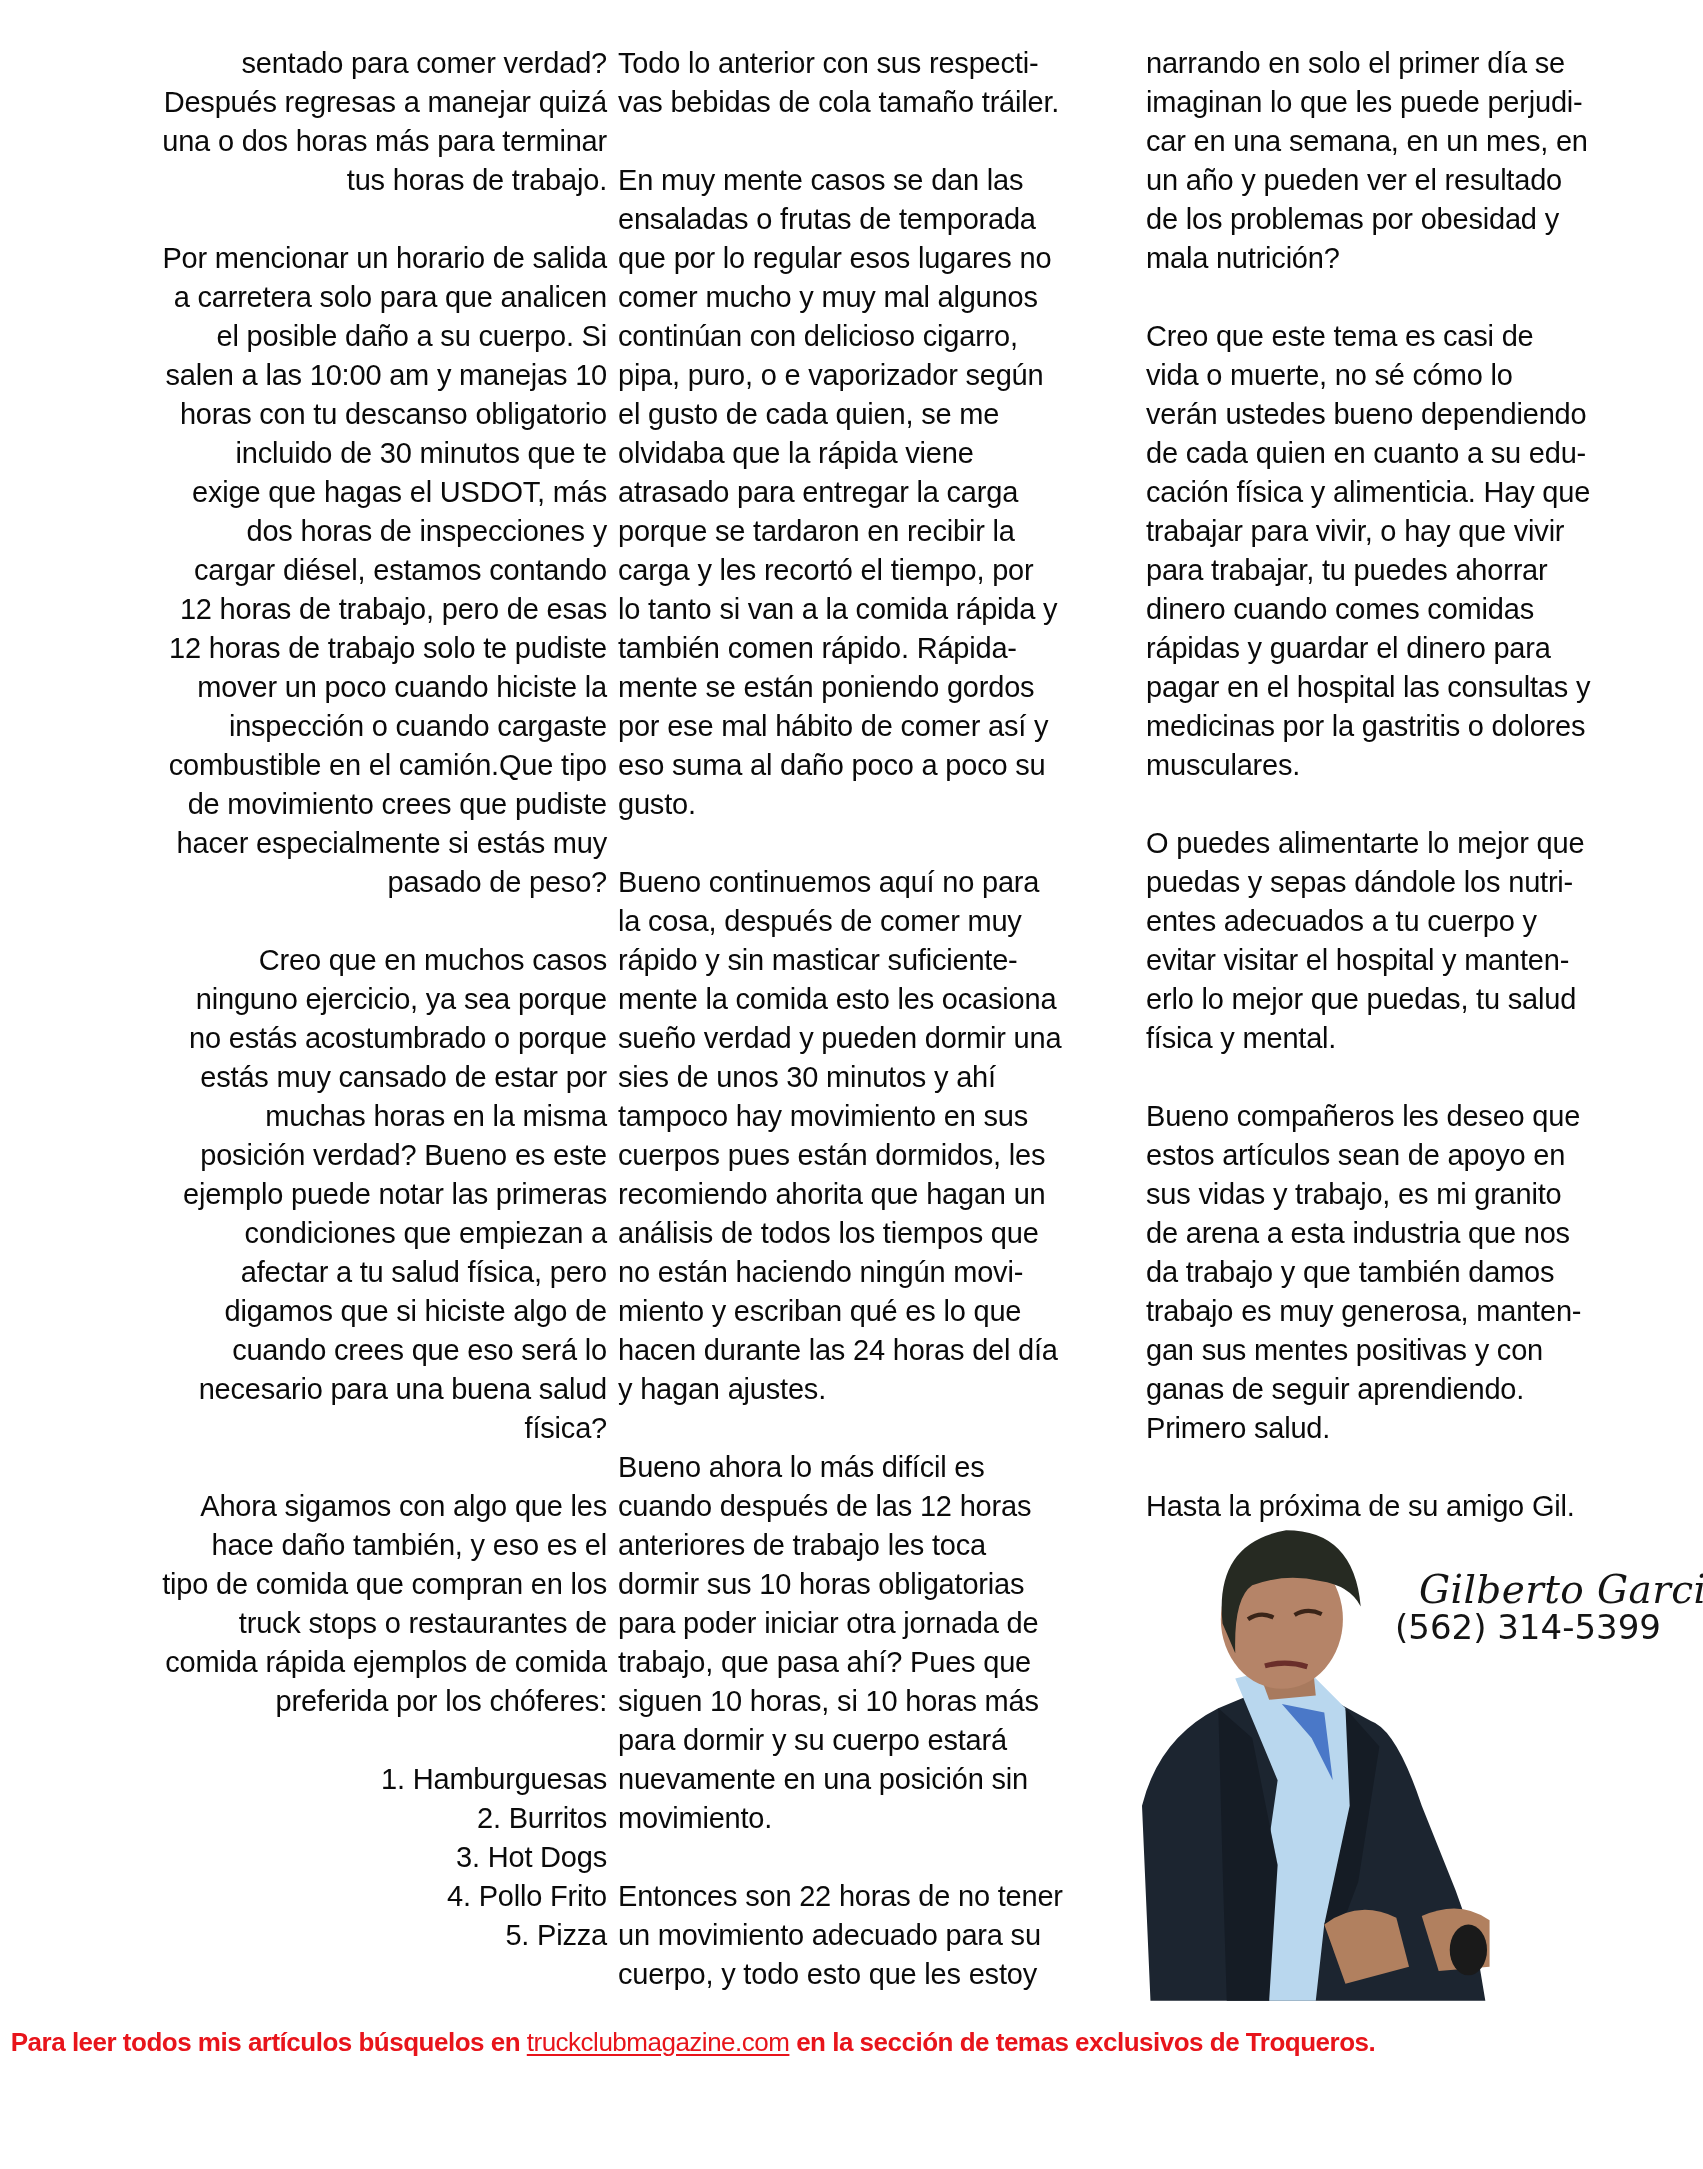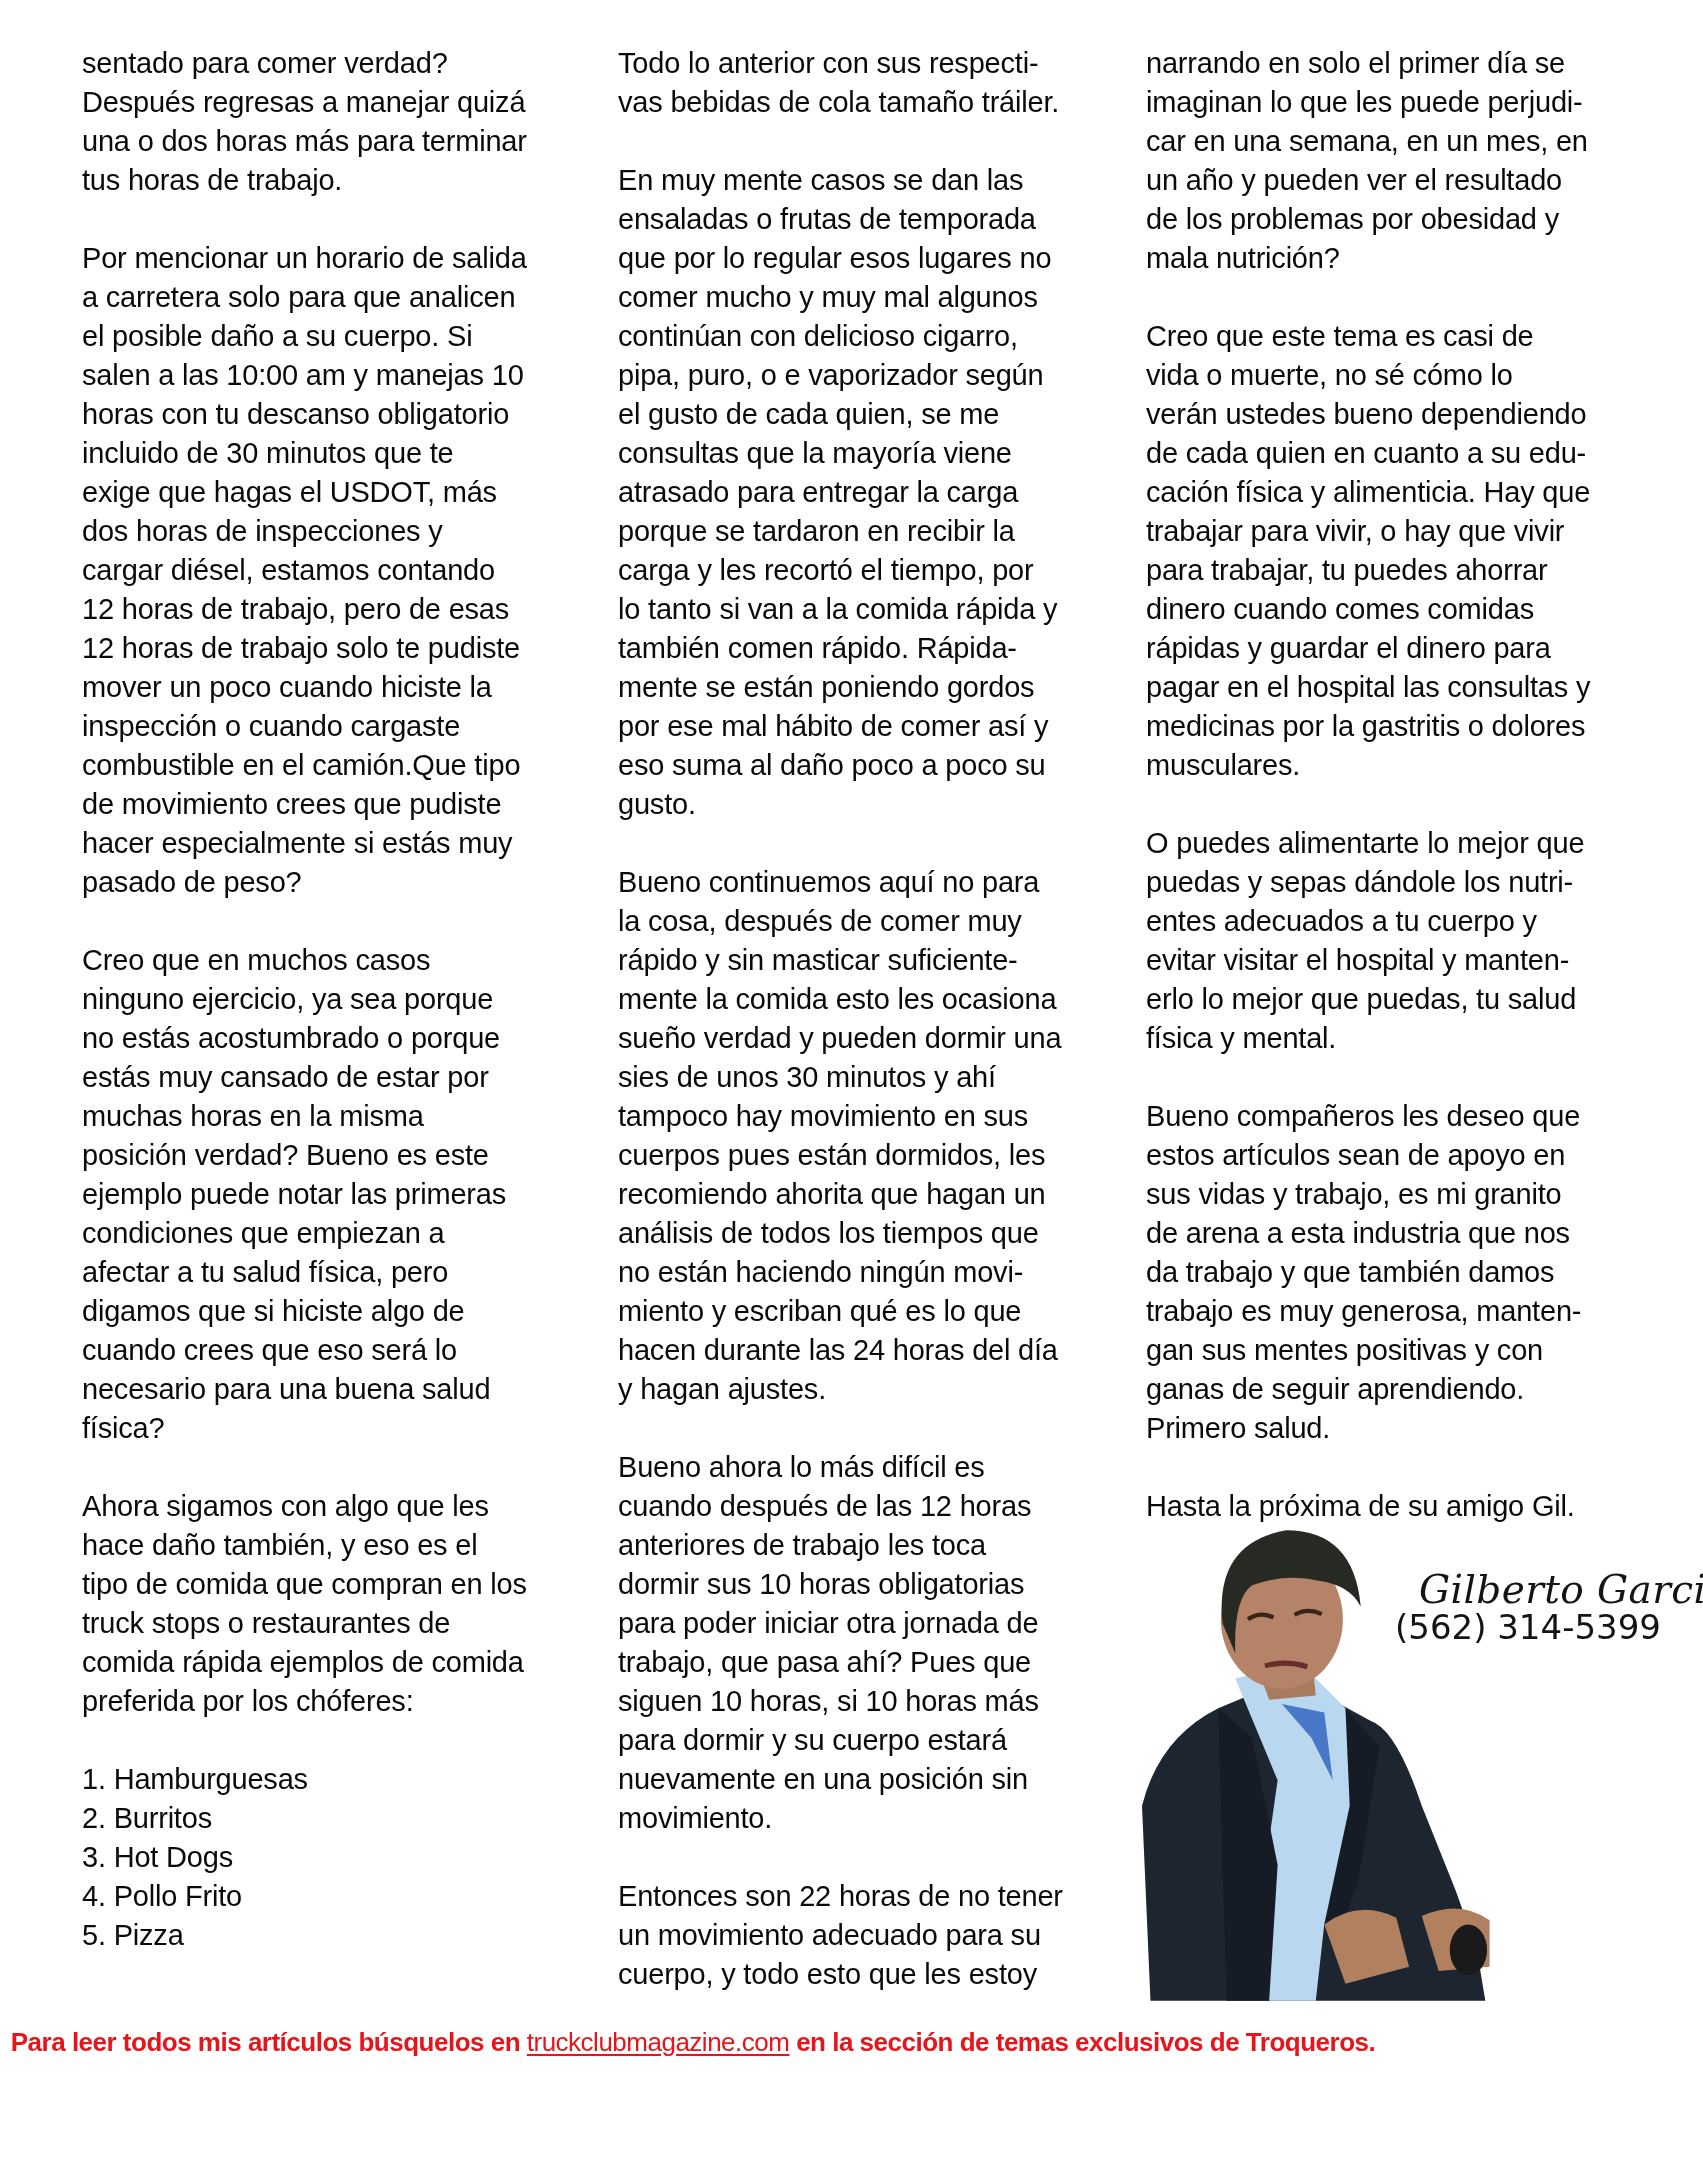--- a/index.html
+++ b/index.html
@@ -1,19 +1,19 @@
 <!DOCTYPE html>
 <html style="font-size:13.6px"><head>
 <meta charset="utf-8">
 <style>
   html, body { margin: 0; padding: 0; background: #ffffff; }
   body { width: 1704px; height: 2170px; position: relative; overflow: hidden;
          font-family: "Liberation Sans", "DejaVu Sans", sans-serif; color: #0a0a0a; }
   .col { position: absolute; top: 44px; font-size: 29px; line-height: 39px; letter-spacing: -0.2px; }
-  .col-left { left: 82px; width: 525px; }
+  .col-left { left: 82px; width: 525px; text-align: right; }
   .col-mid { left: 618px; width: 525px; }
   .col-right { left: 1146px; width: 534px; }
   .line { display: block; white-space: nowrap; height: 39px; }
   .gap { display: block; height: 39px; }
   .author-box { position: absolute; left: 1142px; top: 1526px; width: 542px; height: 483px; }
   .photo { position: absolute; left: 0; top: 0; width: 373px; height: 479px; }
   .sig-name { position: absolute; left: 249px; top: 41px; font-family: "DejaVu Serif", "Liberation Serif", serif;
               font-style: italic; font-size: 39px; color: #141414; white-space: nowrap; letter-spacing: 0.4px; margin-left: 28px; }
   .sig-phone { position: absolute; left: 253px; top: 81px; font-family: "DejaVu Sans", sans-serif;
                font-size: 34px; color: #141414; white-space: nowrap; }
@@ -80,21 +80,21 @@
     <span class="line">Todo lo anterior con sus respecti-</span>
     <span class="line">vas bebidas de cola tamaño tráiler.</span>
     <span class="gap"></span>
     <span class="line">En muy mente casos se dan las</span>
     <span class="line">ensaladas o frutas de temporada</span>
     <span class="line">que por lo regular esos lugares no</span>
     <span class="line">comer mucho y muy mal algunos</span>
     <span class="line">continúan con delicioso cigarro,</span>
     <span class="line">pipa, puro, o e vaporizador según</span>
     <span class="line">el gusto de cada quien, se me</span>
-    <span class="line">consultas que la mayoría viene</span>
+    <span class="line">olvidaba que la rápida viene</span>
     <span class="line">atrasado para entregar la carga</span>
     <span class="line">porque se tardaron en recibir la</span>
     <span class="line">carga y les recortó el tiempo, por</span>
     <span class="line">lo tanto si van a la comida rápida y</span>
     <span class="line">también comen rápido. Rápida-</span>
     <span class="line">mente se están poniendo gordos</span>
     <span class="line">por ese mal hábito de comer así y</span>
     <span class="line">eso suma al daño poco a poco su</span>
     <span class="line">gusto.</span>
     <span class="gap"></span>

